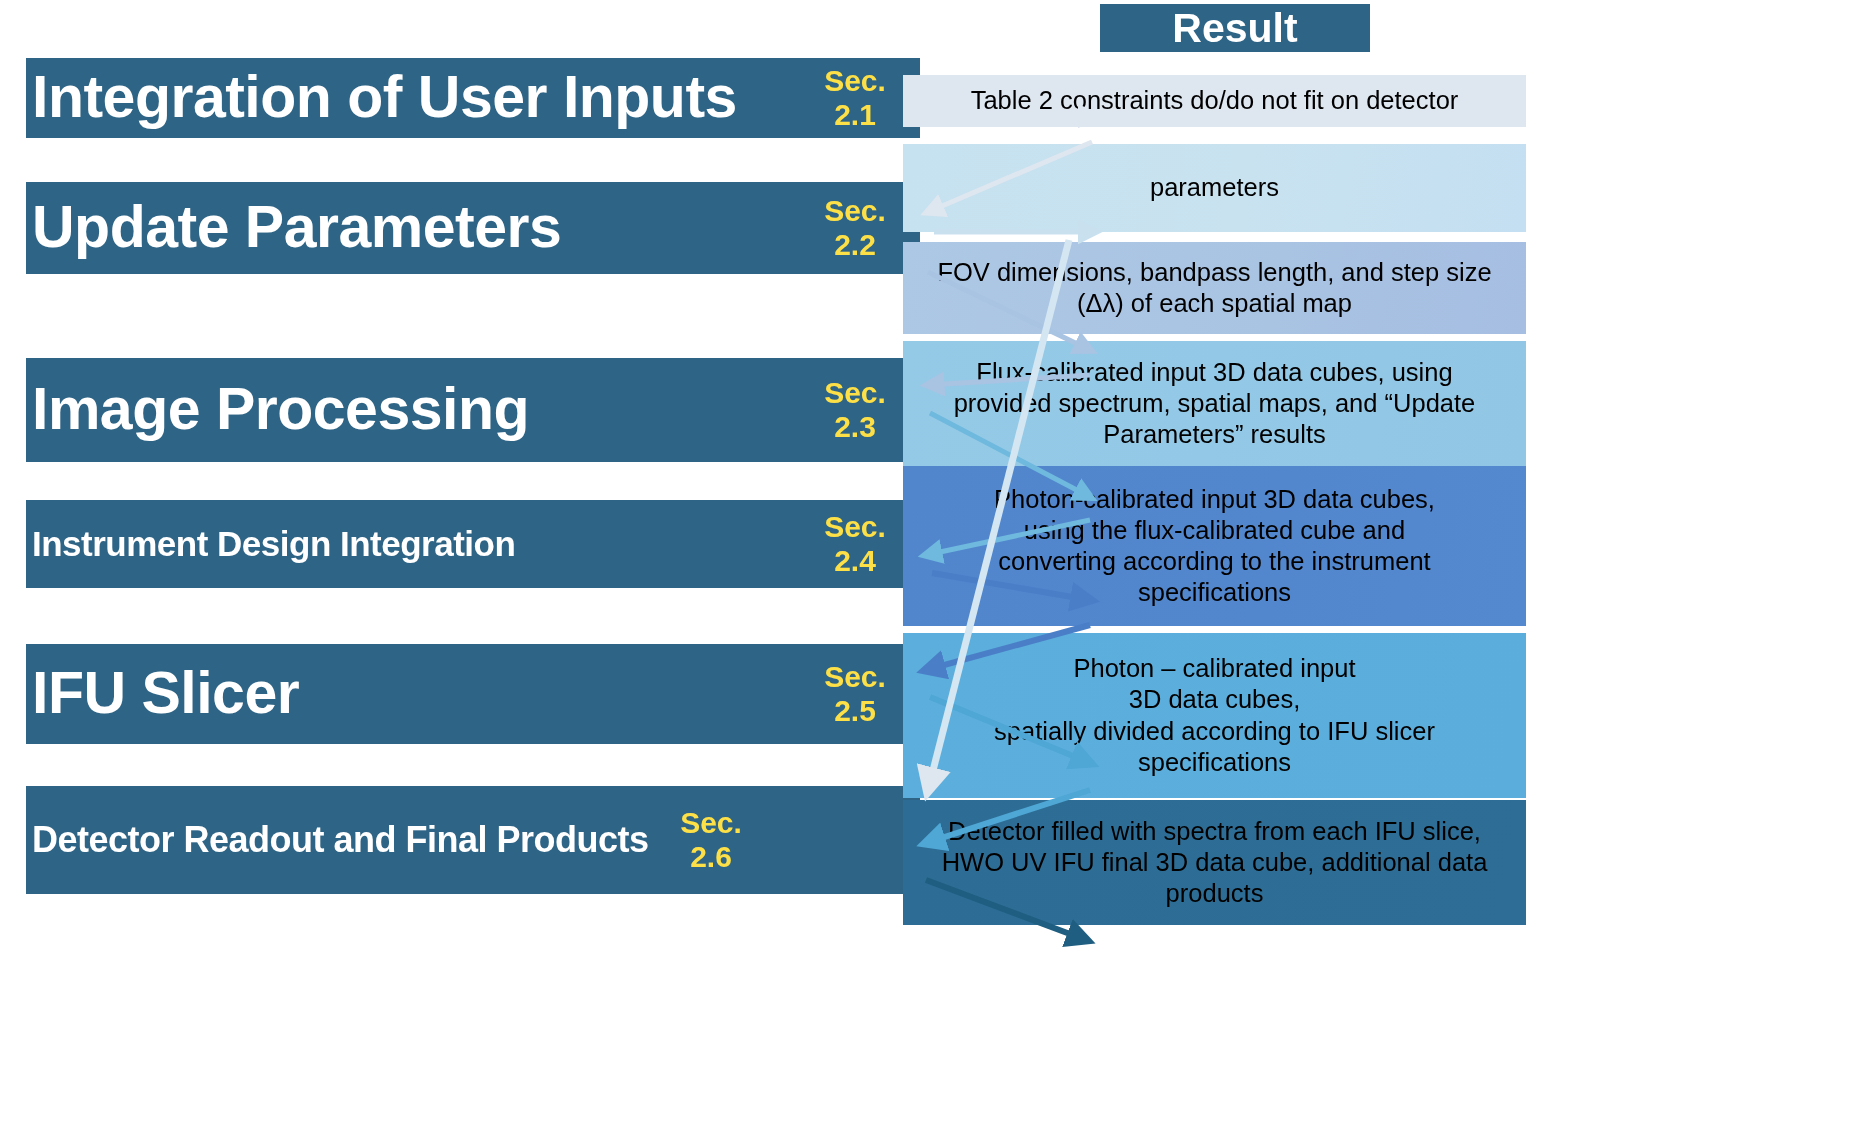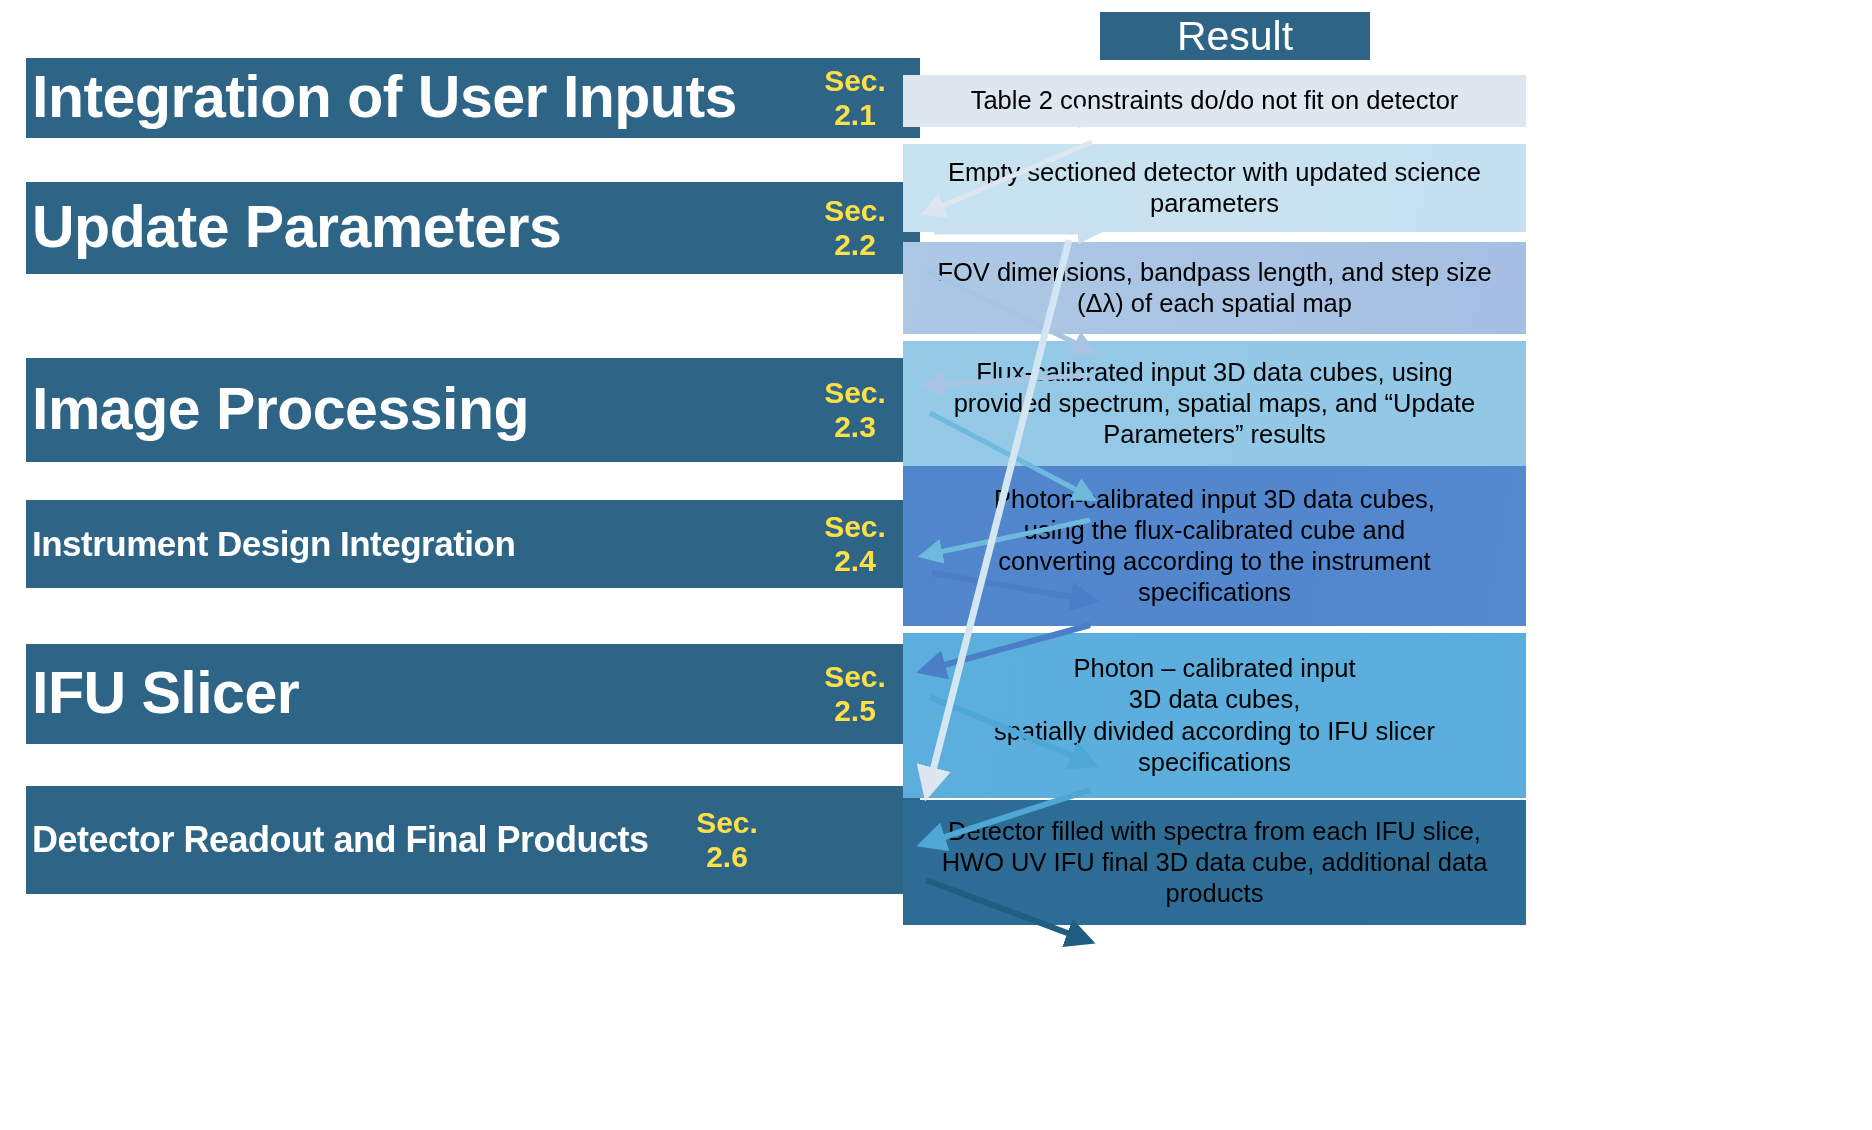--- a/index.html
+++ b/index.html
@@ -49,27 +49,27 @@
     padding-right: 6px;
   }
   .sz-xl .stage-title { font-size: 59px; }
   .sz-md .stage-title { font-size: 35px; }
   .sz-sm .stage-title { font-size: 36px; }
 
   
   #result-header {
     position: absolute;
     left: 1100px;
-    top: 12px;
+    top: 4px;
     width: 270px;
     height: 48px;
     background: #2E6485;
     color: #ffffff;
     font-size: 41px;
-    font-weight: normal;
+    font-weight: bold;
     display: flex;
     align-items: center;
     justify-content: center;
     letter-spacing: 0px;
   }
 
   
   .result {
     position: absolute;
     left: 903px;
@@ -134,39 +134,38 @@
   </div>
 
   <div class="stage sz-xl" style="left:26px; top:644px; width:894px; height:100px;">
     <div class="stage-title">IFU Slicer</div>
     <div class="stage-sec">
       <span>Sec.</span>
       <span>2.5</span>
     </div>
   </div>
 
-  <div class="stage sz-sm" style="left:26px; top:786px; width:894px; height:108px;gap:16px;">
+  <div class="stage sz-sm" style="left:26px; top:786px; width:894px; height:108px;">
     <div class="stage-title" style="max-width:620px">Detector Readout and Final Products</div>
     <div class="stage-sec">
       <span>Sec.</span>
       <span>2.6</span>
     </div>
   </div>
 
   <div id="result-header">Result</div>
 
   <div class="result" style="top:75px; height:52px; background:#DEE6F0;">
     <div>
       <span>Table 2 constraints do/do not fit on detector</span>
     </div>
   </div>
 
   <div class="result" style="top:144px; height:88px; background:linear-gradient(100deg,#C6E1EF 0%,#C8E2F0 55%,#C4DFF1 100%);">
     <div>
-      <span>Empty sectioned detector with updated science</span>
       <span>parameters</span>
     </div>
   </div>
 
   <div class="result" style="top:242px; height:92px; background:linear-gradient(100deg,#ADC8E4 0%,#A9C3E3 60%,#A5BEE2 100%);">
     <div>
       <span>FOV dimensions, bandpass length, and step size</span>
       <span>(Δλ) of each spatial map</span>
     </div>
   </div>

